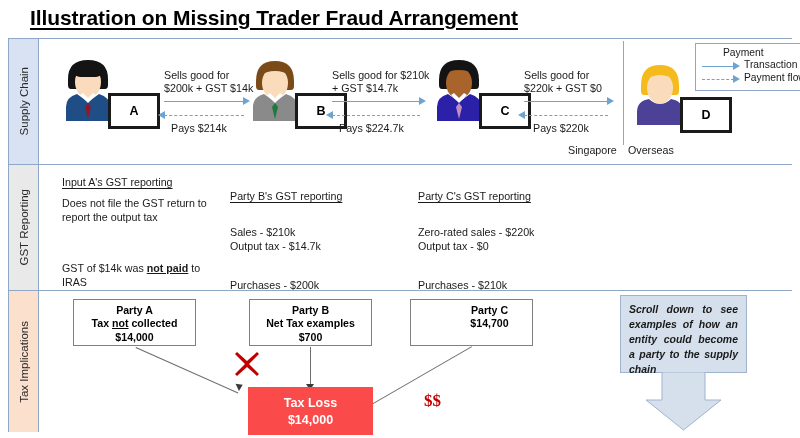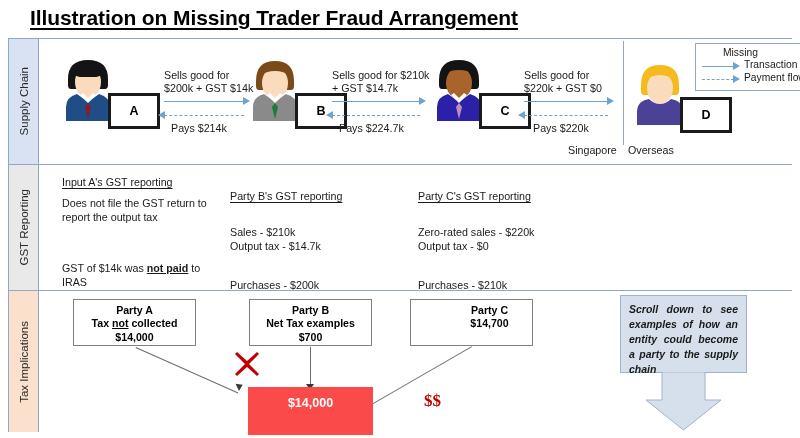--- a/index.html
+++ b/index.html
@@ -276,21 +276,21 @@
           <svg class="avatar" viewBox="0 0 56 64">
             <path d="M9 24 q0-20 19-20 q19 0 19 20 v6 q0 4-3 4 h-32 q-3 0-3-4z" fill="#f5bb1d"></path>
             <ellipse cx="28" cy="27" rx="13" ry="16" fill="#fadcbc"></ellipse>
             <path d="M13 20 q3-14 15-14 q12 0 15 14 q-6-6-15-6 q-9 0-15 6z" fill="#f5bb1d"></path>
             <path d="M5 64 v-13 q0-11 12-13 q5 5 11 5 q6 0 11-5 q12 2 12 13 v13z" fill="#4b4196"></path>
           </svg>
           <div class="codebox" style="left:48px; top:36px;">D</div>
         </div>
 
         <div class="legend">
-          <div class="ltitle">Missing</div>
+          <div class="ltitle">Payment</div>
           <div class="arrowline" style="left:6px; top:22px; width:32px;"></div>
           <div class="ahead right" style="left:37px; top:18px;"></div>
           <div class="lrow" style="left:48px; top:15px;">Transaction flow</div>
           <div class="arrowline dash" style="left:6px; top:35px; width:32px;"></div>
           <div class="ahead right" style="left:37px; top:31px;"></div>
           <div class="lrow" style="left:48px; top:28px;">Payment flow</div>
         </div>
 
       </div>
     </div>
@@ -357,20 +357,21 @@
         <div class="vline" style="left:270px; top:56px; height:40px;"></div>
         <div class="ctip" style="left:266px; top:93px;"></div>
 
         <div class="connector" style="left:432px; top:56px; width:124px; transform:rotate(150deg);"></div>
 
         <svg class="xmark" viewBox="0 0 26 26" style="left:194px; top:60px;">
           <path d="M3 1 L13 10 L23 1 L25 3 L15 13 L25 23 L23 25 L13 16 L3 25 L1 23 L11 13 L1 3 Z" fill="#c00000"></path>
         </svg>
 
         <div class="lossbox" style="left:208px; top:96px; width:125px; height:48px;">
+          <div>Tax Loss</div>
           <div>$14,000</div>
         </div>
 
         <div class="dollars" style="left:384px; top:100px;">$$</div>
 
         <div class="callout" style="left:580px; top:4px;">
           <div class="calloutbox">Scroll down to see examples of how an entity could become a party to the supply chain</div>
           <svg width="127" height="60" style="position:absolute; left:0; top:77px;">
             <path d="M42 0 L42 28 L26 28 L63.5 58 L101 28 L85 28 L85 0 Z" fill="#d6e0ec" stroke="#9fb4cc" stroke-width="1"></path>
           </svg>

